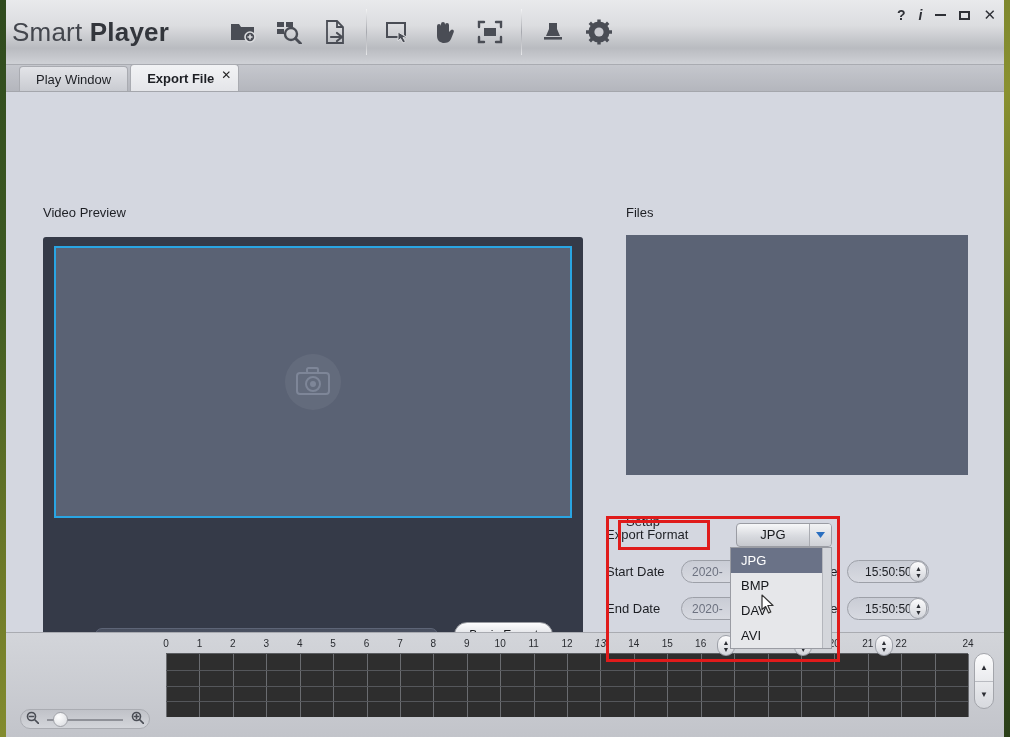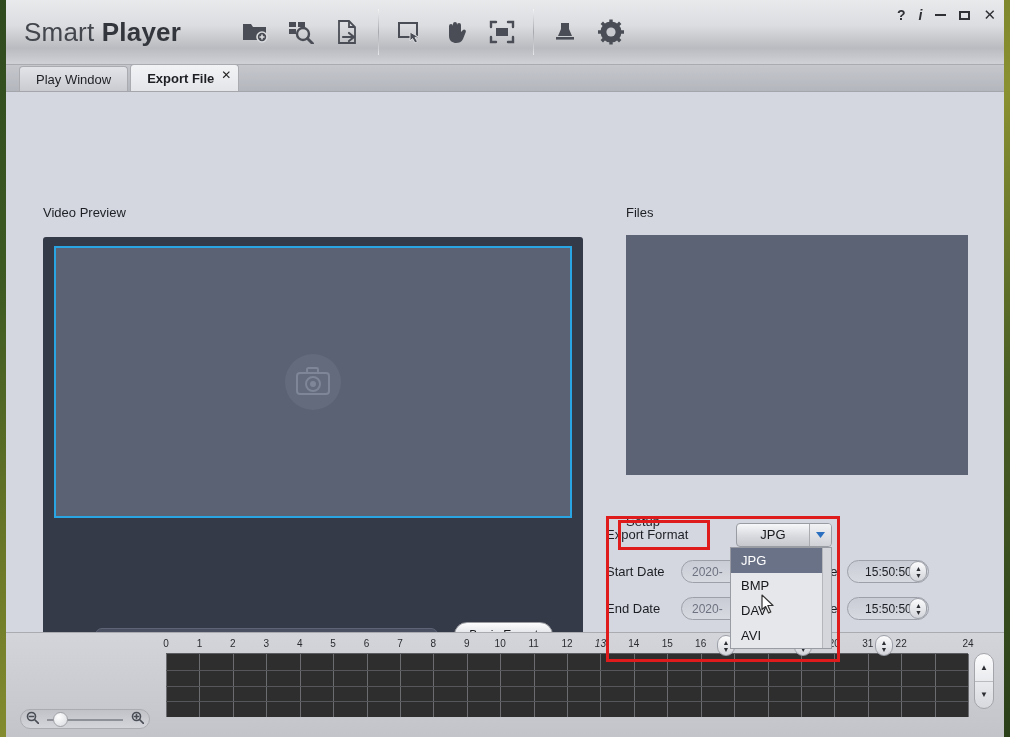--- a/index.html
+++ b/index.html
@@ -23,21 +23,21 @@
   }
   
   .titlebar {
     height: 65px;
     background: linear-gradient(to bottom, #e9eaec 0%, #dcdde0 40%, #b9bbc0 75%, #cfd1d6 100%);
     border-bottom: 1px solid #a9abb1;
     display: flex; align-items: center;
     position: relative;
     flex: none;
   }
-  .logo { margin-left: 18px; width: 190px; }
+  .logo { margin-left: 6px; width: 190px; }
   .logo-line1 {
     font-size: 26px; color: #43464d; letter-spacing: .2px;
     line-height: 28px;
   }
   .logo-line1 b { color: #33363c; font-weight: bold; }
   .logo-badge {
     margin-top: 2px;
     background: linear-gradient(to bottom, #6b6e75, #4b4e55);
     border-radius: 11px; height: 19px; width: 176px;
     color: #eceef2; font-size: 11px; font-weight: bold;
@@ -524,21 +524,21 @@
         <span class="tk" style="left: 45.8333%;">11</span>
         <span class="tk" style="left: 50%;">12</span>
         <span class="tk" style="left: 54.1667%; font-style: italic;">13</span>
         <span class="tk" style="left: 58.3333%;">14</span>
         <span class="tk" style="left: 62.5%;">15</span>
         <span class="tk" style="left: 66.6667%;">16</span>
         <span class="tk" style="left: 70.8333%;">17</span>
         <span class="tk" style="left: 75%;">18</span>
         <span class="tk" style="left: 79.1667%;">19</span>
         <span class="tk" style="left: 83.3333%;">20</span>
-        <span class="tk" style="left: 87.5%;">31</span>
+        <span class="tk" style="left: 87.5%;">21</span>
         <span class="tk" style="left: 91.6667%;">22</span>
         <span class="tk" style="left: 95.8333%; margin-top: 36px;">23</span>
         <span class="tk" style="left: 100%;">24</span>
       </div>
     <div class="grid" id="grid">
         <div class="vline" style="left: 0%;"></div>
         <div class="vline" style="left: 4.16667%;"></div>
         <div class="vline" style="left: 8.33333%;"></div>
         <div class="vline" style="left: 12.5%;"></div>
         <div class="vline" style="left: 16.6667%;"></div>

